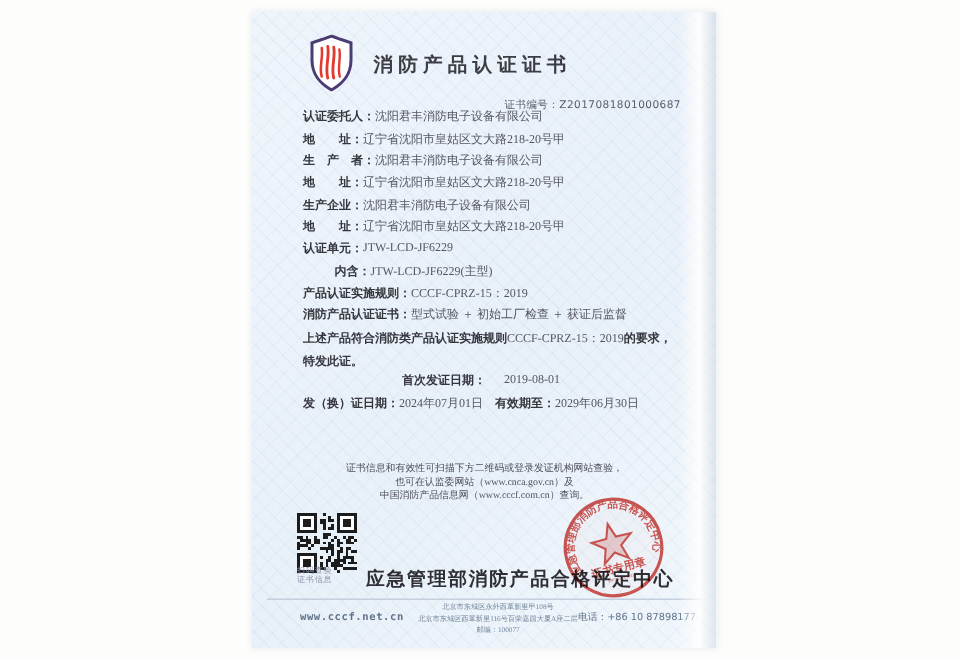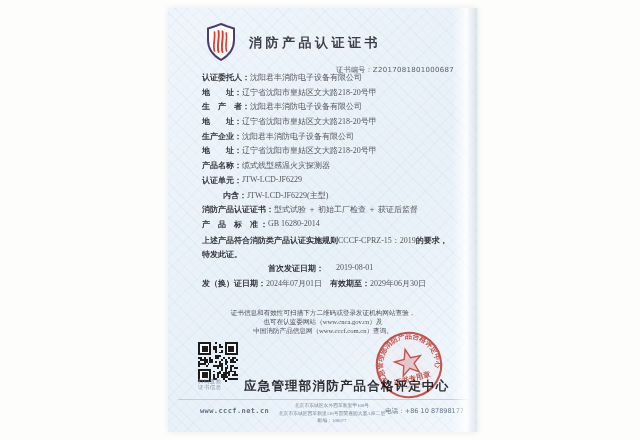--- a/index.html
+++ b/index.html
@@ -103,38 +103,34 @@
       </div>
     <div class="row">
         <span class="lbl">生产企业：</span>
         <span class="val">沈阳君丰消防电子设备有限公司</span>
       </div>
     <div class="row">
         <span class="lbl">地　　址：</span>
         <span class="val">辽宁省沈阳市皇姑区文大路218-20号甲</span>
       </div>
     <div class="row">
-        <span class="lbl">产品名称：</span>
-        <span class="val">缆式线型感温火灾探测器</span>
-      </div>
-    <div class="row">
         <span class="lbl">认证单元：</span>
         <span class="val">JTW-LCD-JF6229</span>
       </div>
     <div class="row indent">
         <span class="lbl">内含：</span>
         <span class="val">JTW-LCD-JF6229(主型)</span>
       </div>
     <div class="row">
+        <span class="lbl">产品认证实施规则：</span>
+        <span class="val">CCCF-CPRZ-15：2019</span>
+      </div>
+    <div class="row">
         <span class="lbl">消防产品认证证书：</span>
         <span class="val">型式试验 ＋ 初始工厂检查 ＋ 获证后监督</span>
-      </div>
-    <div class="row">
-        <span class="lbl">产　品　标　准 ：</span>
-        <span class="val">GB 16280-2014</span>
       </div>
 
     <div class="statement"><span>上述产品符合消防类产品认证实施规则</span><span class="code">CCCF-CPRZ-15：2019</span><span>的要求，特发此证。</span></div>
 
     <div class="row center-ish">
         <span class="lbl">首次发证日期：</span>
         <span class="val">2019-08-01</span>
       </div>
     <div class="row">
         <span class="lbl">发（换）证日期：</span>

